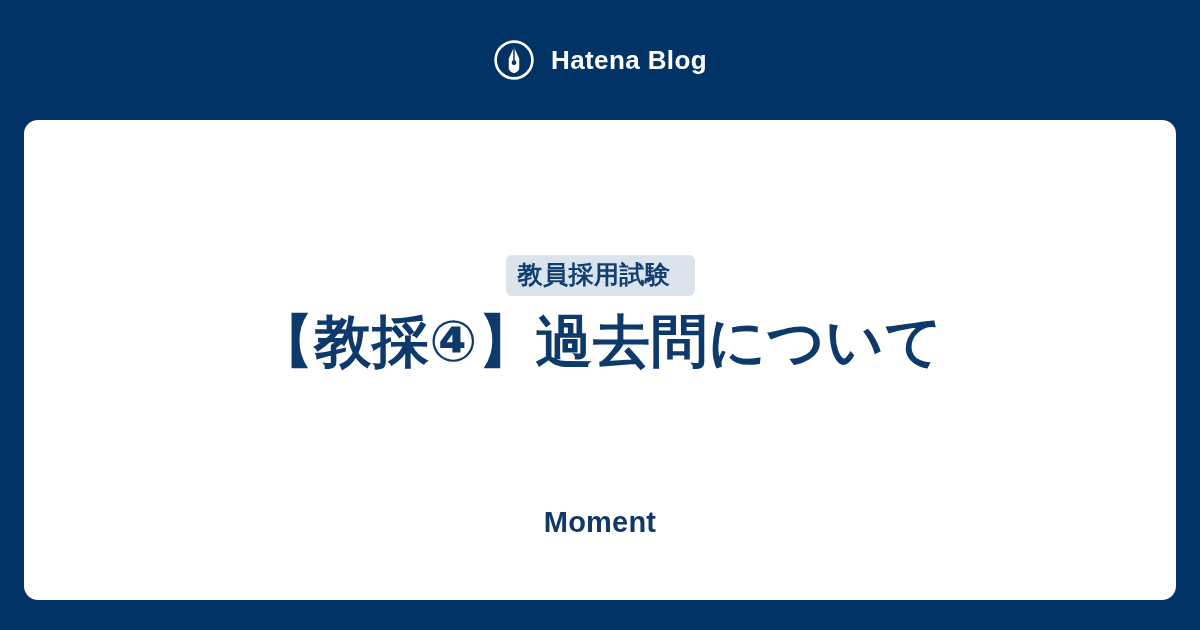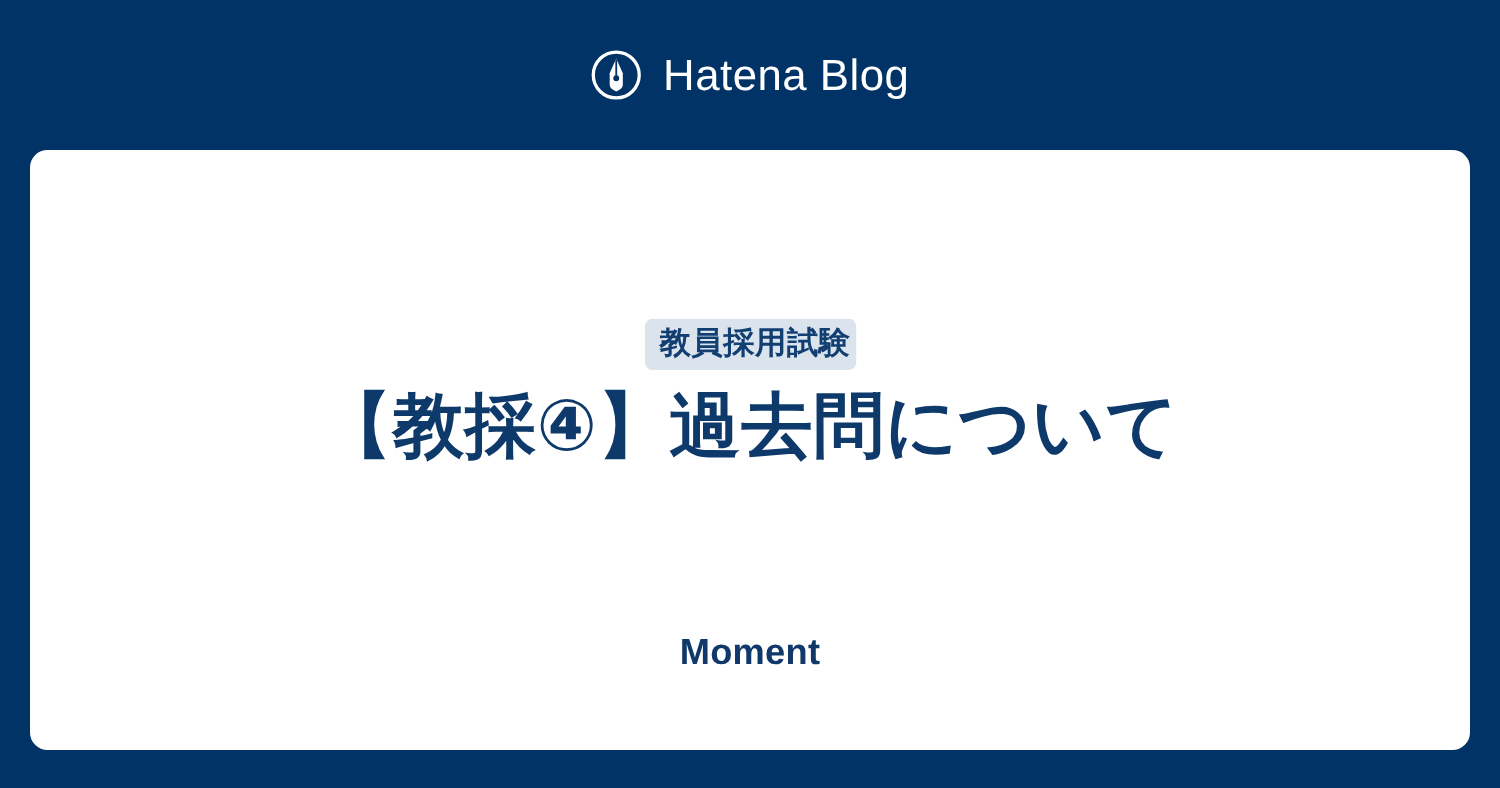--- a/index.html
+++ b/index.html
@@ -36,22 +36,22 @@
 
   .brand-icon {
     width: 42px;
     height: 42px;
     display: block;
     flex: 0 0 auto;
   }
 
   .brand-name {
     color: #ffffff;
-    font-size: 35px;
-    font-weight: 400;
+    font-size: 26px;
+    font-weight: 700;
     letter-spacing: 0.4px;
     line-height: 1;
     white-space: nowrap;
   }
 
   
   .card {
     position: absolute;
     left: 24px;
     top: 120px;
@@ -83,21 +83,21 @@
     justify-content: center;
   }
 
   .category-badge {
     display: inline-block;
     background: #dbe3ed;
     color: #123f72;
     font-size: 25px;
     font-weight: 700;
     line-height: 1;
-    padding: 7px 4px 9px 12px;
+    padding: 7px 24px 9px 12px;
     border-radius: 6px;
     letter-spacing: 0.5px;
     white-space: nowrap;
   }
 
   
   .title-wrap {
     position: absolute;
     top: 185px;
     left: 0;

